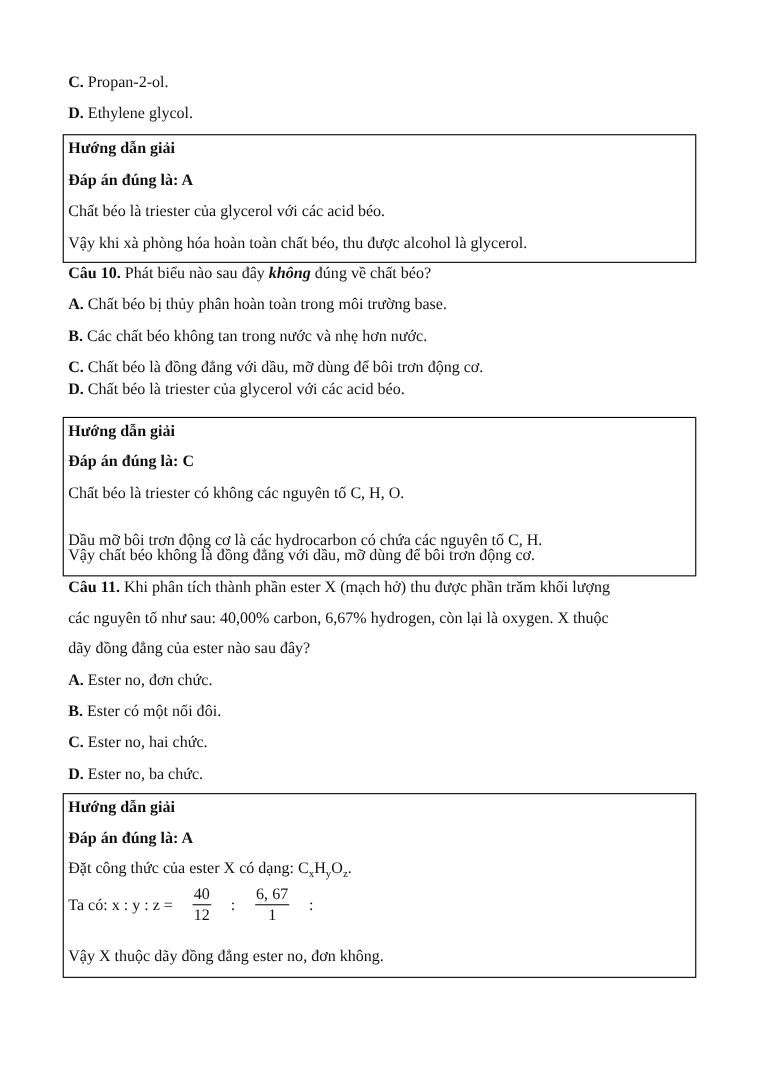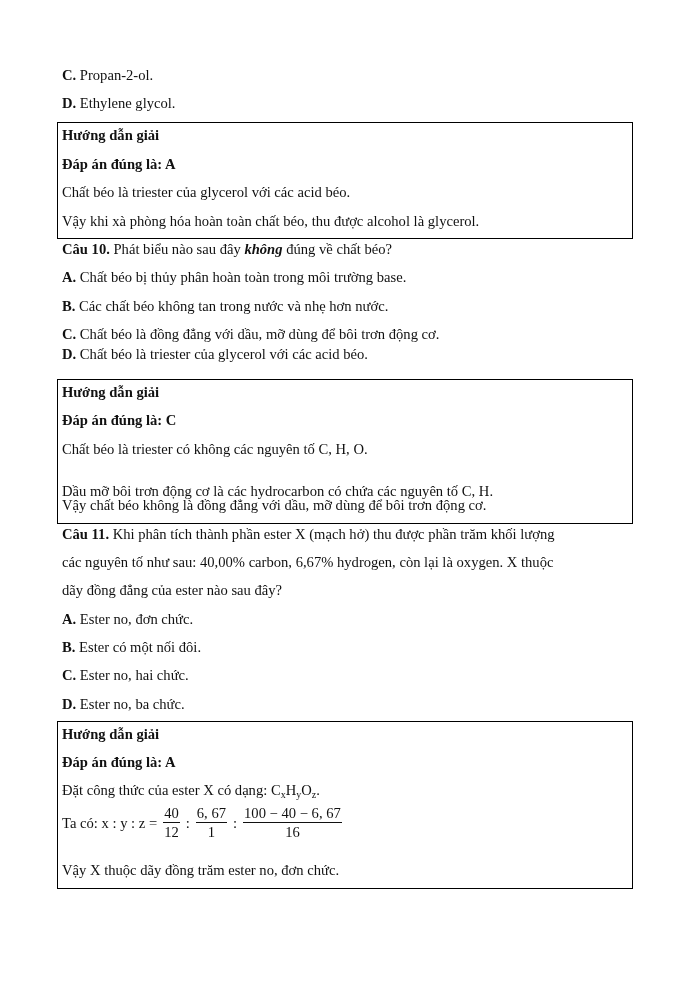--- a/index.html
+++ b/index.html
@@ -8,21 +8,21 @@
     font-family: "Liberation Serif", "DejaVu Serif", serif;
     font-size: 14.6px; color: #111111;
   }
   .line { position: absolute; left: 62px; white-space: nowrap; line-height: 18px; }
   .boxline { position: absolute; left: 62px; white-space: nowrap; line-height: 18px; }
   .box { position: absolute; left: 57px; width: 576px; border: 1.3px solid #000; box-sizing: border-box; }
   b { font-weight: bold; }
   .q-label { font-weight: bold; }
   .kw { font-weight: bold; font-style: italic; }
   sub { font-size: 10px; vertical-align: -3px; line-height: 0; }
-  .frac { display: inline-block; vertical-align: middle; text-align: center; margin: 0 6px; }
+  .frac { display: inline-block; vertical-align: middle; text-align: center; margin: 0 18px; }
   .frac .num { display: block; border-bottom: 1px solid #111; padding: 0 1px; line-height: 17px; }
   .frac .den { display: block; line-height: 18px; }
   .formula { position: absolute; left: 62px; top: 805px; white-space: nowrap; display: flex; align-items: center; }
   .formula span.t { line-height: 18px; }
 </style>
 </head>
 <body>
 
 <div class="line" style="top:66px">
   <b>C.</b><span> Propan-2-ol.</span>
@@ -90,19 +90,15 @@
   <span class="frac">
     <span class="num">40</span>
     <span class="den">12</span>
   </span>
   <span class="t">:</span>
   <span class="frac">
     <span class="num">6, 67</span>
     <span class="den">1</span>
   </span>
   <span class="t">:</span>
-  <span class="frac">
-    <span class="num">100 − 40 − 6, 67</span>
-    <span class="den">16</span>
-  </span>
 </div>
 
-<div class="boxline" style="top:861px">Vậy X thuộc dãy đồng trăm ester no, đơn chức.</div>
+<div class="boxline" style="top:861px">Vậy X thuộc dãy đồng đẳng ester no, đơn không.</div>
 
 </body></html>

